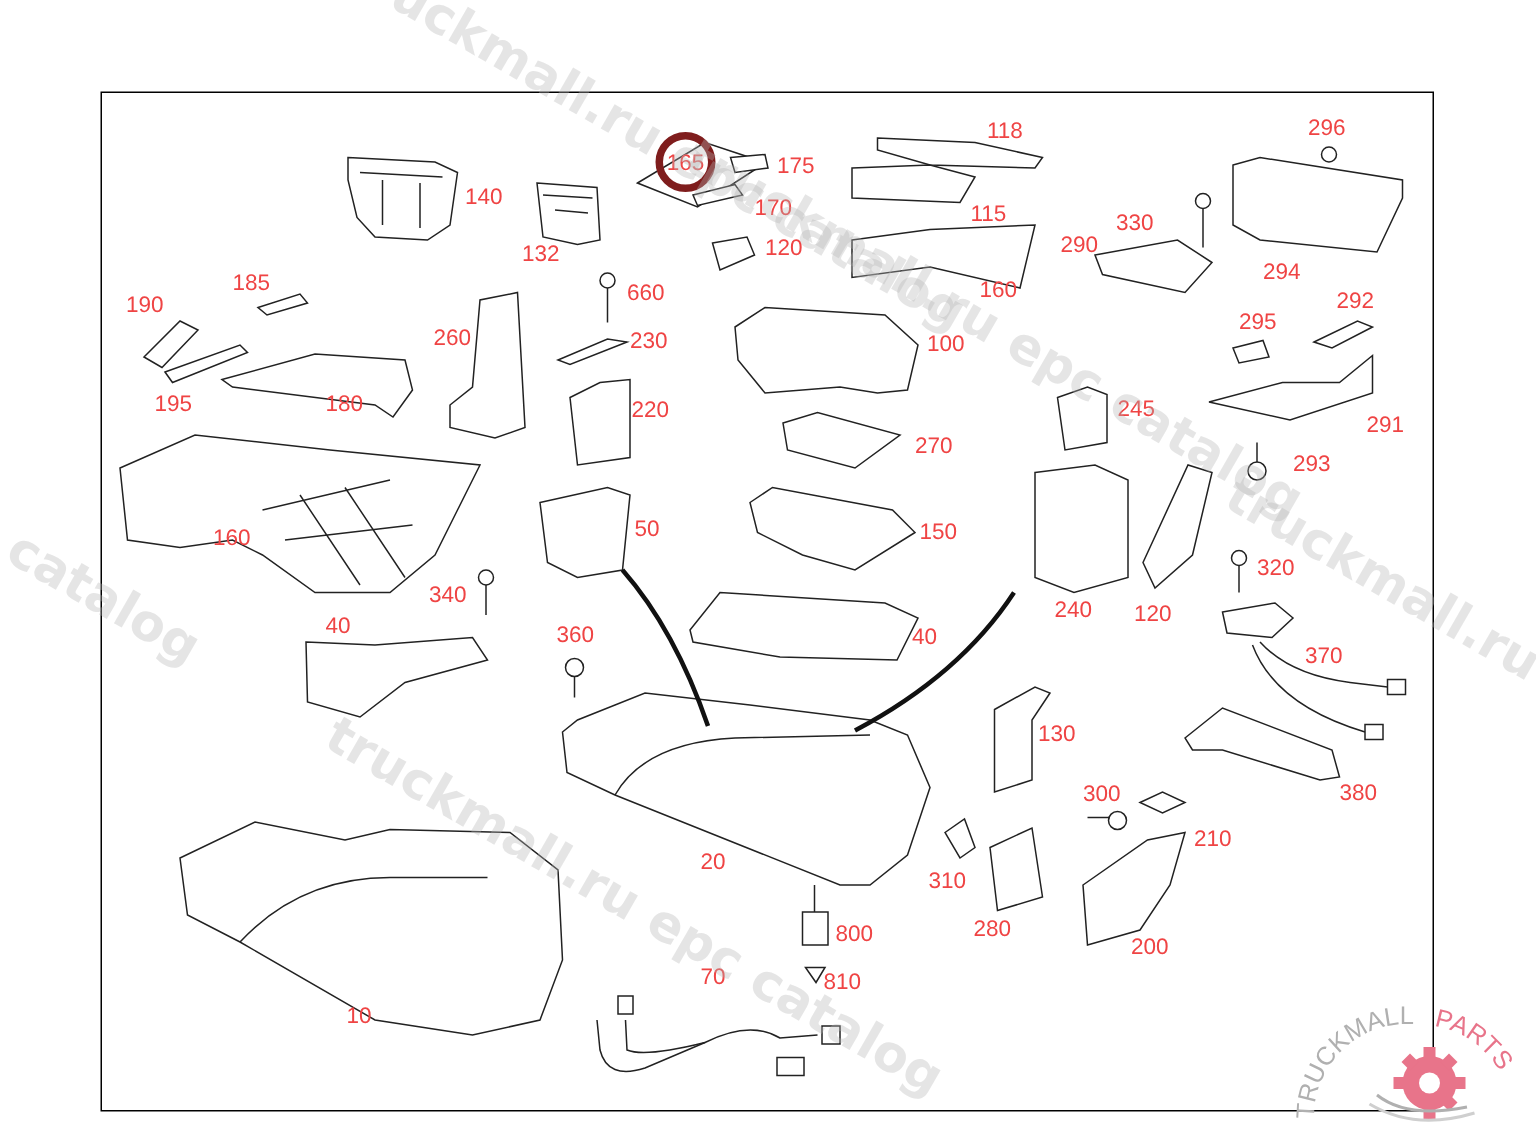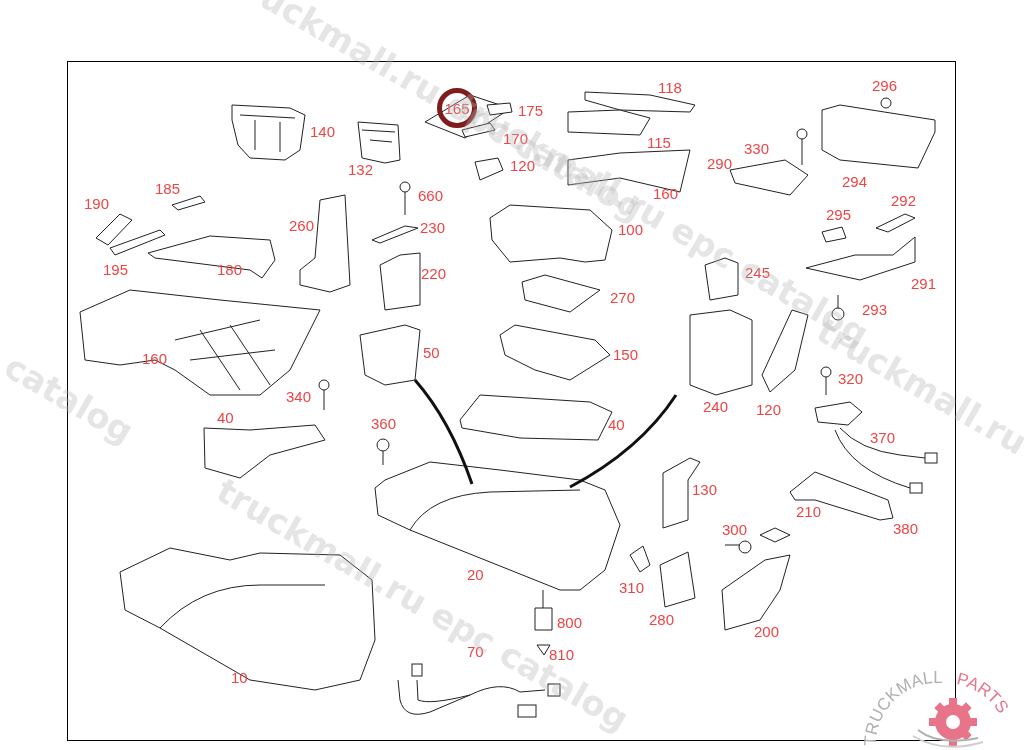--- a/index.html
+++ b/index.html
@@ -262,21 +262,21 @@
 <div class="label" style="left:838px;top:371px">320</div>
 <div class="label" style="left:286px;top:389px">340</div>
 <div class="label" style="left:217px;top:410px">40</div>
 <div class="label" style="left:371px;top:416px">360</div>
 <div class="label" style="left:608px;top:417px">40</div>
 <div class="label" style="left:870px;top:430px">370</div>
 <div class="label" style="left:692px;top:482px">130</div>
 <div class="label" style="left:893px;top:521px">380</div>
 <div class="label" style="left:467px;top:567px">20</div>
 <div class="label" style="left:722px;top:522px">300</div>
-<div class="label" style="left:796px;top:504px">210</div>
+<div class="label" style="left:796px;top:552px">210</div>
 <div class="label" style="left:619px;top:580px">310</div>
 <div class="label" style="left:649px;top:612px">280</div>
 <div class="label" style="left:754px;top:624px">200</div>
 <div class="label" style="left:557px;top:615px">800</div>
 <div class="label" style="left:549px;top:647px">810</div>
 <div class="label" style="left:467px;top:644px">70</div>
 <div class="label" style="left:231px;top:670px">10</div>
 
 <div class="wm" style="left:245px;top:-40px;transform:rotate(30deg)">truckmall.ru epc catalog</div>
 <div class="wm" style="left:470px;top:85px;transform:rotate(30deg)">truckmall.ru epc catalog</div>

